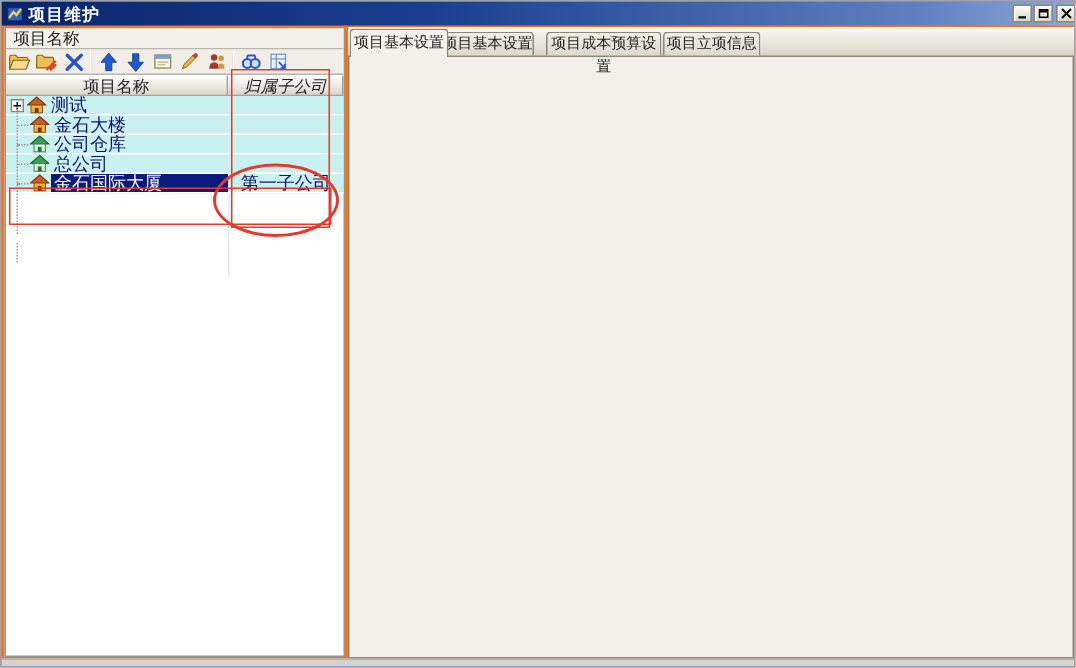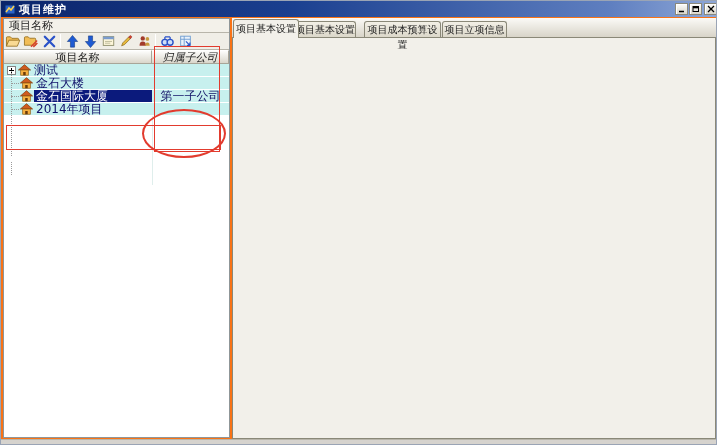--- a/index.html
+++ b/index.html
@@ -191,38 +191,49 @@
               <rect x="2.7" y="6" width="7.6" height="5.2" fill="#f7b040" stroke="#8a5a10" stroke-width="0.7"></rect>
               <rect x="5.2" y="8" width="2.5" height="3.2" fill="#6a3a08"></rect>
             </svg>
           </span>
           <span class="lbl" style="left: 30px;">金石大楼</span>
         </div>
         <div class="trow">
           <span class="elbow"></span>
           <span style="position: absolute; top: 0px; left: 16px;">
             <svg width="13" height="12" viewBox="0 0 13 12">
+              <path d="M0.4 6 L6.5 0.7 L12.6 6 Z" fill="#3aa052" stroke="#1c6030" stroke-width="0.7"></path>
+              <rect x="2.7" y="6" width="7.6" height="5.2" fill="#ddf2dd" stroke="#4a8a5a" stroke-width="0.7"></rect>
+              <rect x="5.2" y="8" width="2.5" height="3.2" fill="#2c6a3c"></rect>
+            </svg>
+          </span>
+          <span class="lbl" style="left: 30px;">公司仓库</span>
+        </div>
+        <div class="trow">
+          <span class="elbow"></span>
+          <span style="position: absolute; top: 0px; left: 16px;">
+            <svg width="13" height="12" viewBox="0 0 13 12">
+              <path d="M0.4 6 L6.5 0.7 L12.6 6 Z" fill="#3aa052" stroke="#1c6030" stroke-width="0.7"></path>
+              <rect x="2.7" y="6" width="7.6" height="5.2" fill="#ddf2dd" stroke="#4a8a5a" stroke-width="0.7"></rect>
+              <rect x="5.2" y="8" width="2.5" height="3.2" fill="#2c6a3c"></rect>
+            </svg>
+          </span>
+          <span class="lbl" style="left: 30px;">总公司</span>
+        </div>
+        <div class="trow">
+          <span class="elbow"></span>
+          <span style="position: absolute; top: 0px; left: 16px;">
+            <svg width="13" height="12" viewBox="0 0 13 12">
               <path d="M0.4 6 L6.5 0.7 L12.6 6 Z" fill="#cf5b1e" stroke="#7c3608" stroke-width="0.7"></path>
               <rect x="2.7" y="6" width="7.6" height="5.2" fill="#f7b040" stroke="#8a5a10" stroke-width="0.7"></rect>
               <rect x="5.2" y="8" width="2.5" height="3.2" fill="#6a3a08"></rect>
             </svg>
           </span>
           <span class="lbl sel" style="left: 30px;">金石国际大厦</span>
           <span class="company">第一子公司</span>
-        </div>
-        <div class="trow">
-          <span class="elbow"></span>
-          <span style="position: absolute; top: 0px; left: 16px;">
-            <svg width="13" height="12" viewBox="0 0 13 12">
-              <path d="M0.4 6 L6.5 0.7 L12.6 6 Z" fill="#cf5b1e" stroke="#7c3608" stroke-width="0.7"></path>
-              <rect x="2.7" y="6" width="7.6" height="5.2" fill="#f7b040" stroke="#8a5a10" stroke-width="0.7"></rect>
-              <rect x="5.2" y="8" width="2.5" height="3.2" fill="#6a3a08"></rect>
-            </svg>
-          </span>
-          <span class="lbl" style="left: 30px;">2014年项目</span>
         </div>
       </div>
     <div class="vguide" style="top:52px;height:85px;"></div>
     <div class="vguide" style="top:143px;height:13px;"></div>
 
     <div class="anno" style="left:150px;top:27px;width:66px;height:106px;border-width:1.5px;"></div>
     <div class="anno" style="left:2px;top:106px;width:215px;height:25px;border-width:1.5px;"></div>
     <div class="anno" style="left:138px;top:90px;width:84px;height:49px;border-radius:50%;border-width:2.5px;"></div>
   </div>
 

